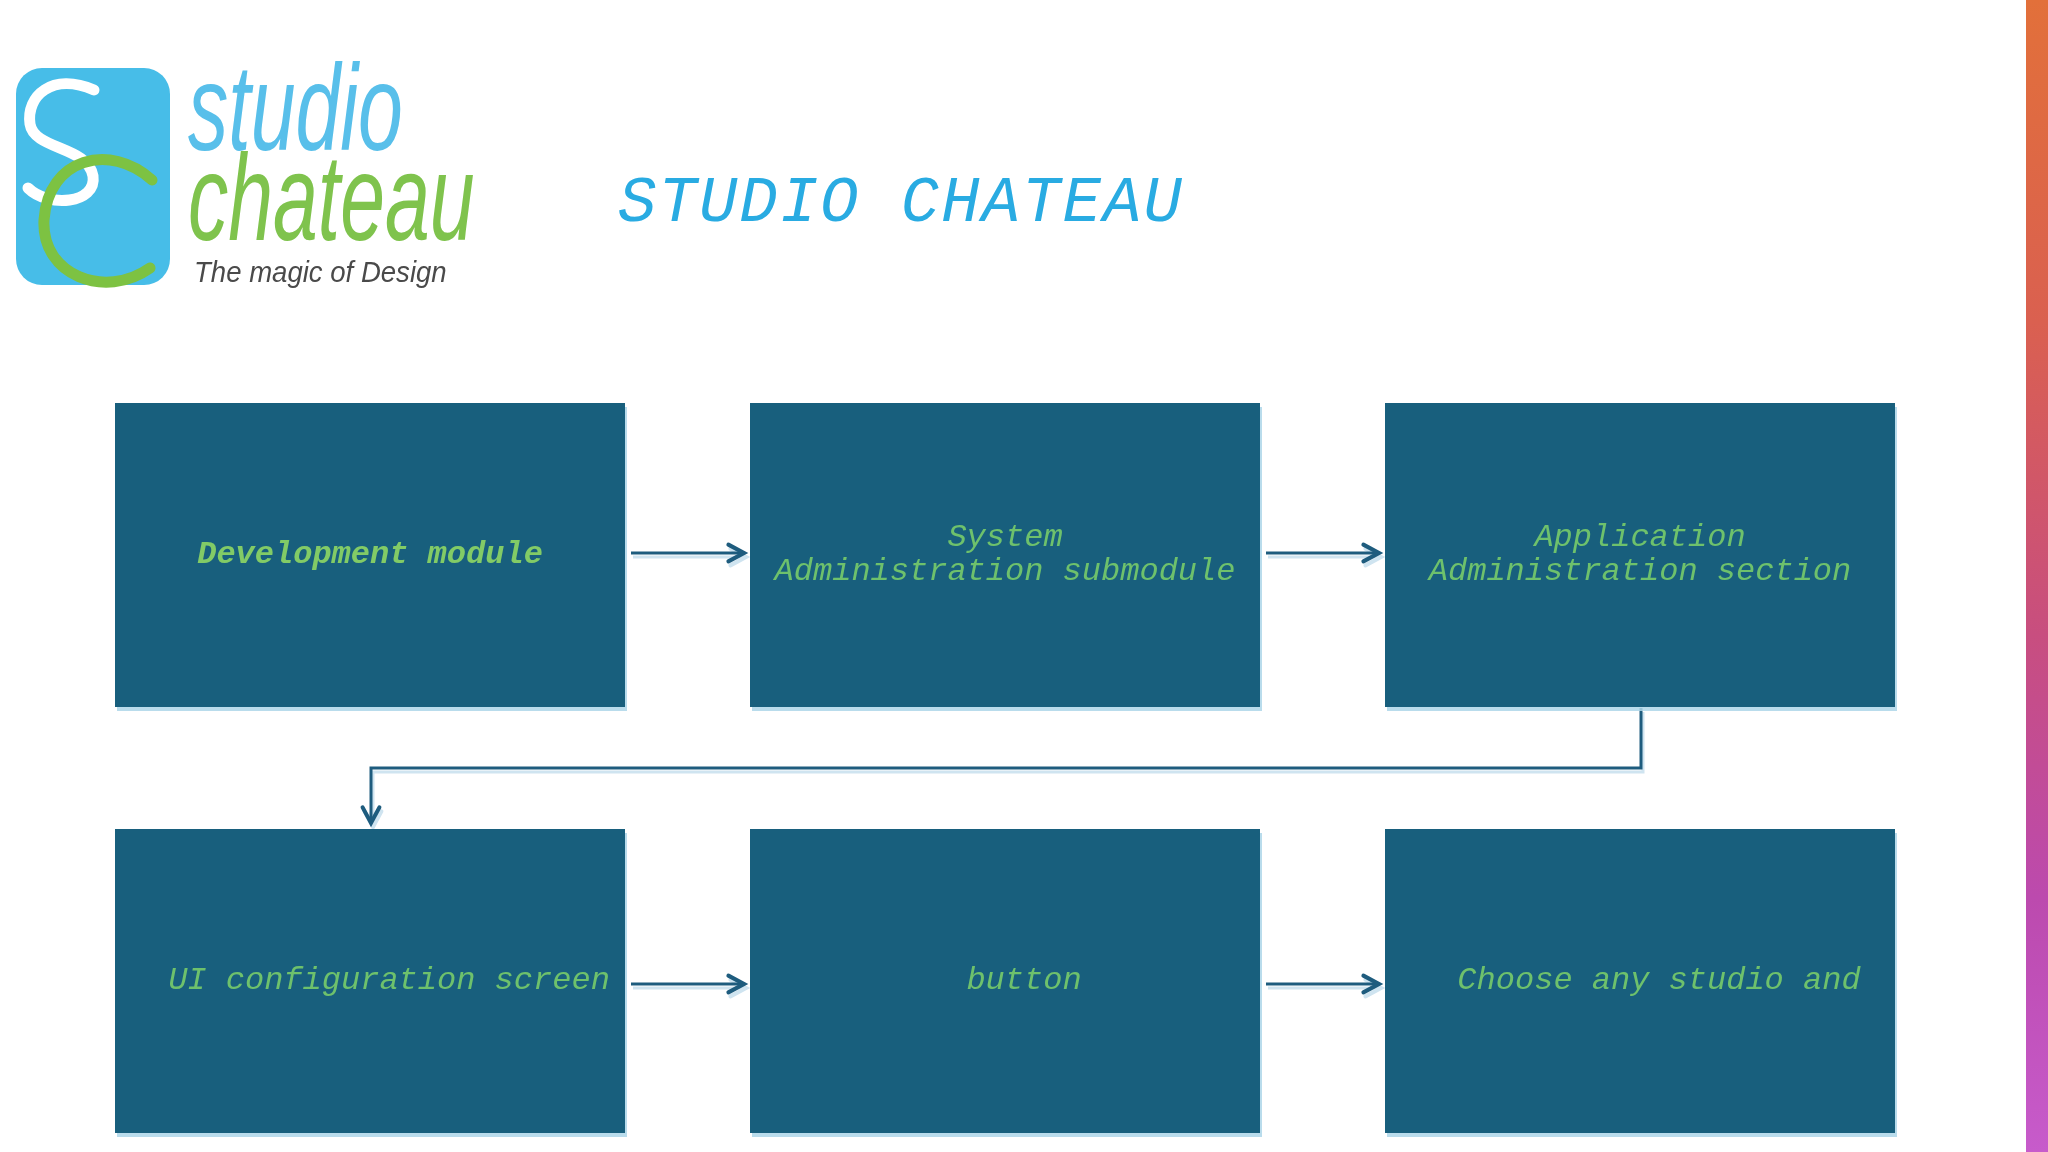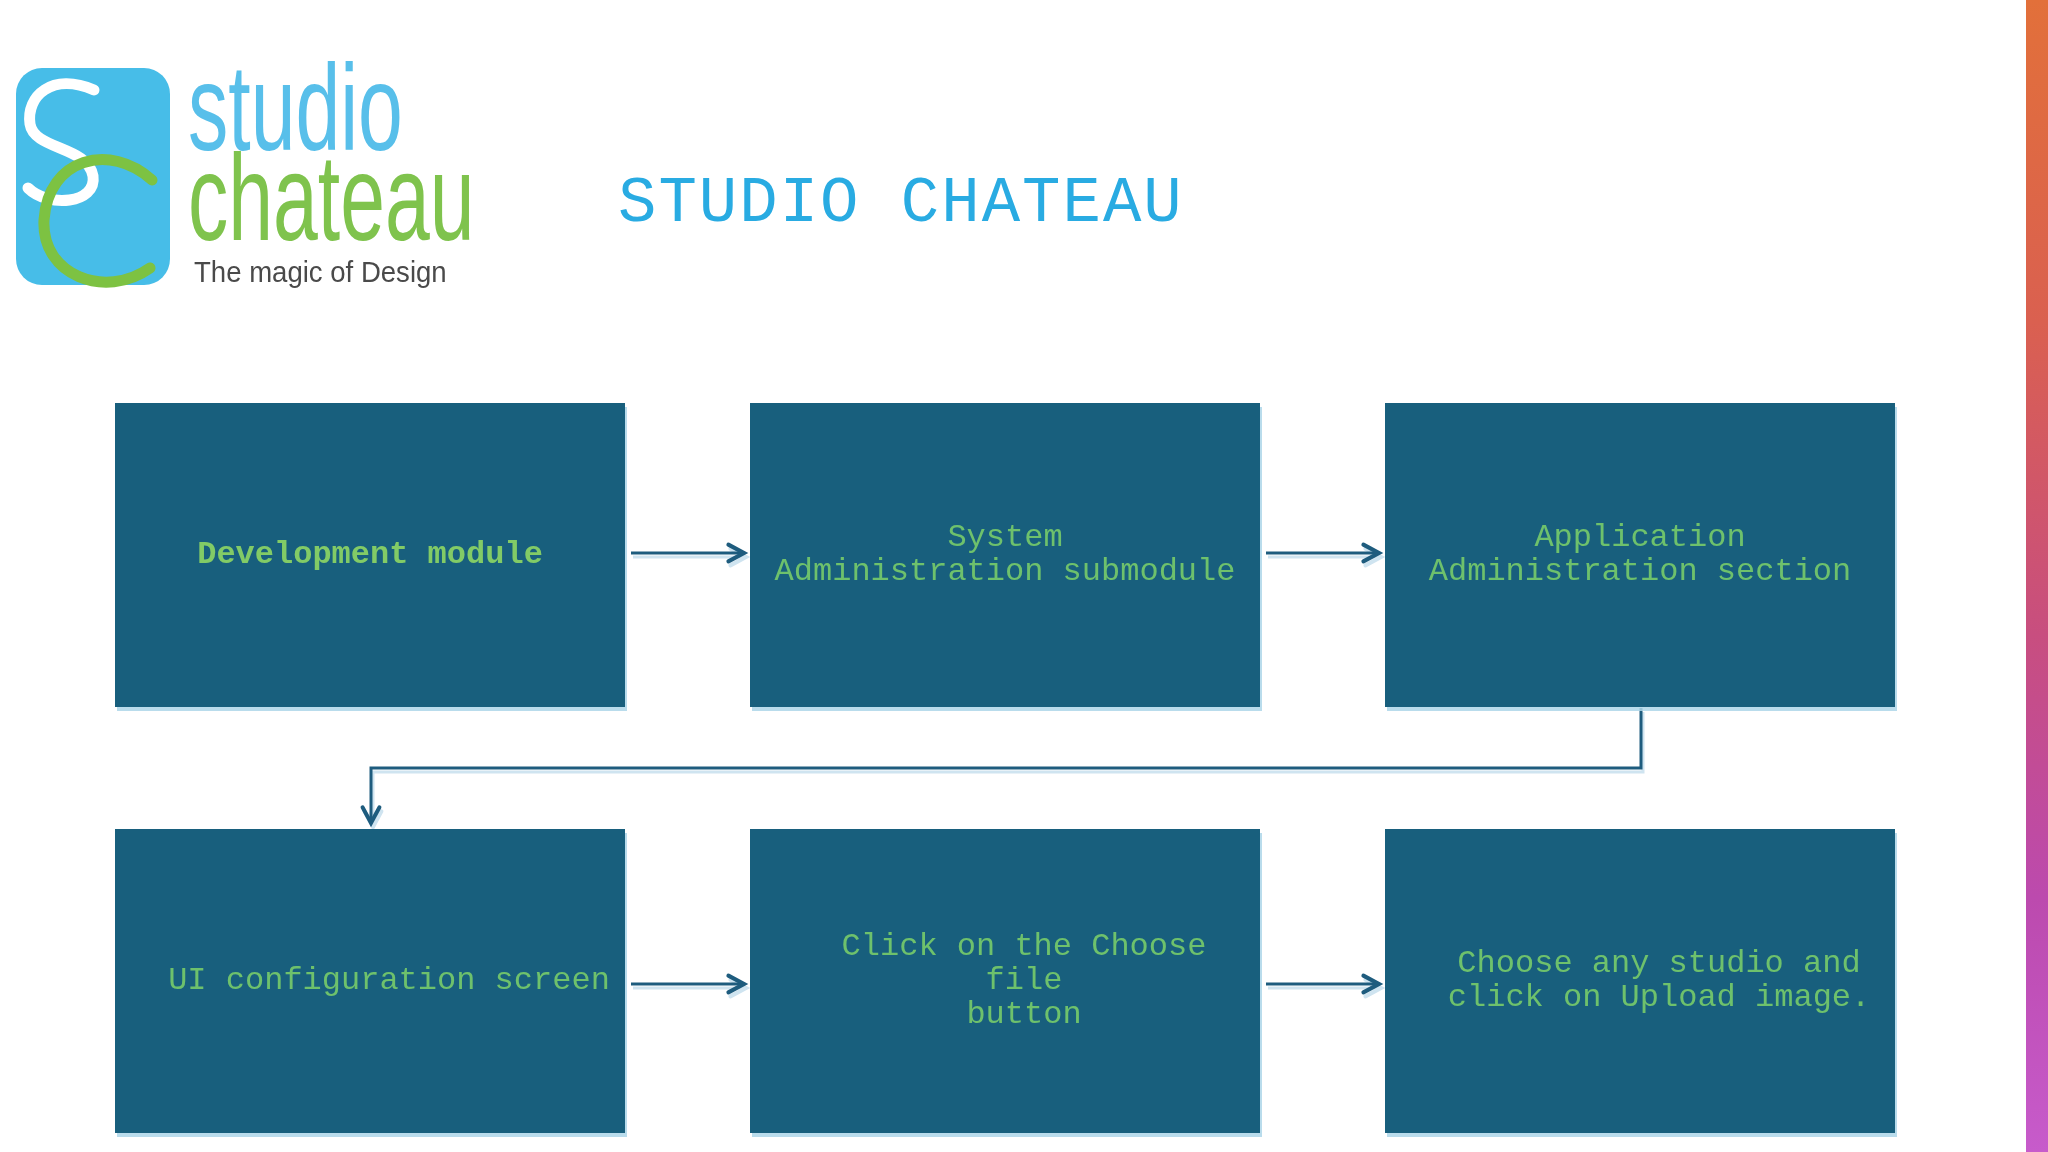--- a/index.html
+++ b/index.html
@@ -1,17 +1,17 @@
 <!DOCTYPE html>
 <html><head>
 <meta charset="utf-8">
 <style>
   html,body{margin:0;padding:0;background:#ffffff;}
   .stage{position:relative;width:2048px;height:1152px;background:#ffffff;overflow:hidden;
-         font-family:"Liberation Mono","DejaVu Sans Mono",monospace;}
+         font-family:"Liberation Mono","DejaVu Sans Mono",monospace;font-style:italic;}
 
   
   .logo-mark{position:absolute;left:0;top:0;}
   .tagline{position:absolute;left:194px;top:256px;font-family:"Liberation Sans",sans-serif;
            font-size:29px;font-weight:500;color:#4a4a4a;transform:scaleX(.95);transform-origin:left top;
            white-space:nowrap;}
   .main-title{position:absolute;left:618px;top:168px;font-size:64px;letter-spacing:2px;
               color:#29ABE2;white-space:nowrap;font-family:"Liberation Mono","DejaVu Sans Mono",monospace;}
   .date-block{position:absolute;left:1538px;top:173px;font-size:50px;line-height:66px;
               letter-spacing:2px;color:#1a1a1a;white-space:nowrap;}
@@ -85,23 +85,21 @@
   <div class="box r1 c2">
     <span>System</span>
     <span>Administration submodule</span>
   </div>
 
   <div class="box r2 c1">
     <span>UI configuration screen</span>
     <span></span>
   </div>
   <div class="box r2 c2">
-    <span>Click on the Choose file</span>
     <span>button</span>
   </div>
   <div class="box r2 c3">
     <span>Choose any studio and</span>
-    <span>click on Upload image.</span>
   </div>
 
   <div class="accent-bar"></div>
 
 </div>
 
 </body></html>

